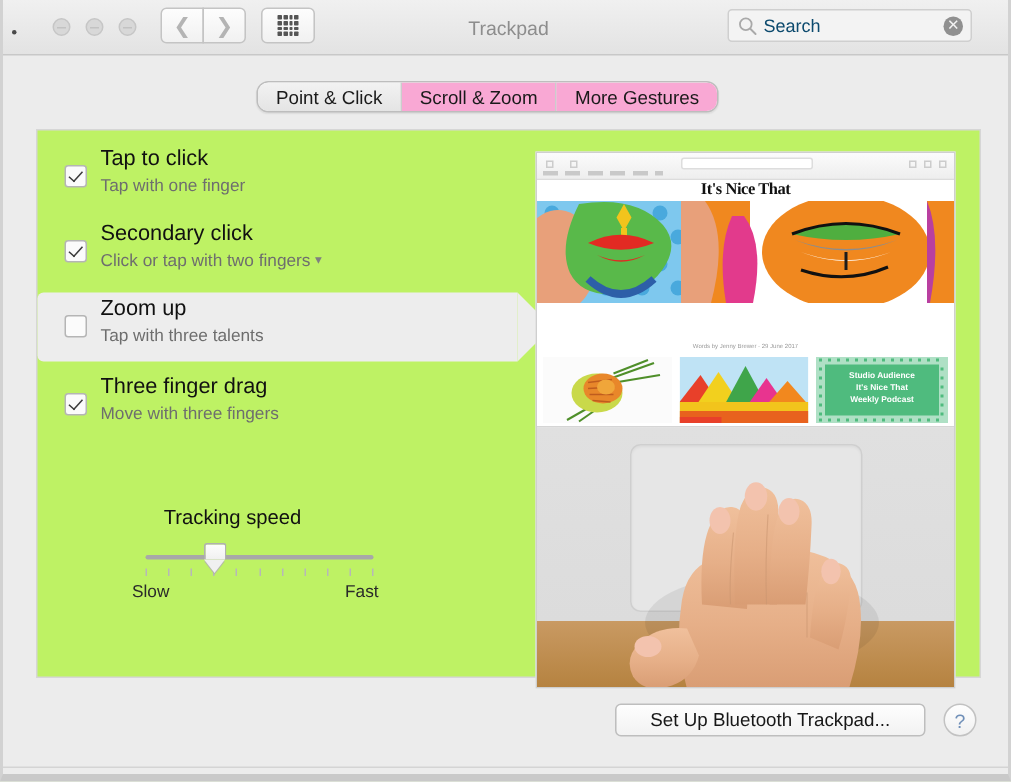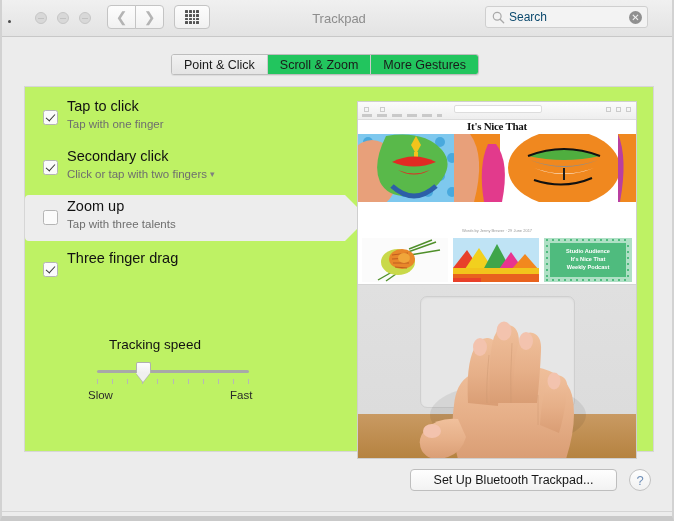--- a/index.html
+++ b/index.html
@@ -139,31 +139,31 @@
   }
 
   
   #tabbar {
     position: absolute;
     left: 169px; top: 54px;
     height: 21px;
     display: flex;
     background: #ffffff;
     border: 1px solid #bdbdbd;
-    border-radius: 3px;
+    border-radius: 8px;
     box-sizing: border-box;
     box-shadow: 0 1px 1px rgba(0,0,0,0.07);
     overflow: hidden;
   }
   .tab {
     display: flex; align-items: center; justify-content: center;
     padding: 0 12px;
     font-size: 12.5px;
     color: #1a1a1a;
-    background: #22c55e;
+    background: #f9a8d4;
     border-right: 1px solid #cccccc;
     box-sizing: border-box;
     height: 100%;
   }
   .tab:last-child { border-right: none; }
   .tab.selected {
     background: linear-gradient(to bottom,#f2f2f2,#e4e4e4);
   }
 
   
@@ -531,20 +531,21 @@
 
     <div class="option-row opt-hl" style="top:108px;">
       <div class="checkbox"></div>
       <div class="opt-title">Zoom up</div>
       <div class="opt-sub">Tap with three talents</div>
     </div>
 
     <div class="option-row" style="top:160px;">
       <div class="checkbox checked"></div>
       <div class="opt-title">Three finger drag</div>
+      <div class="opt-sub">Move with three fingers</div>
     </div>
 
     <div id="slider-group">
       <div id="slider-label">Tracking speed</div>
       <div id="slider-track"></div>
       <div id="slider-ticks">
           <i style="left: 0px;"></i>
           <i style="left: 15.1px;"></i>
           <i style="left: 30.2px;"></i>
           <i style="left: 45.3px;"></i>

